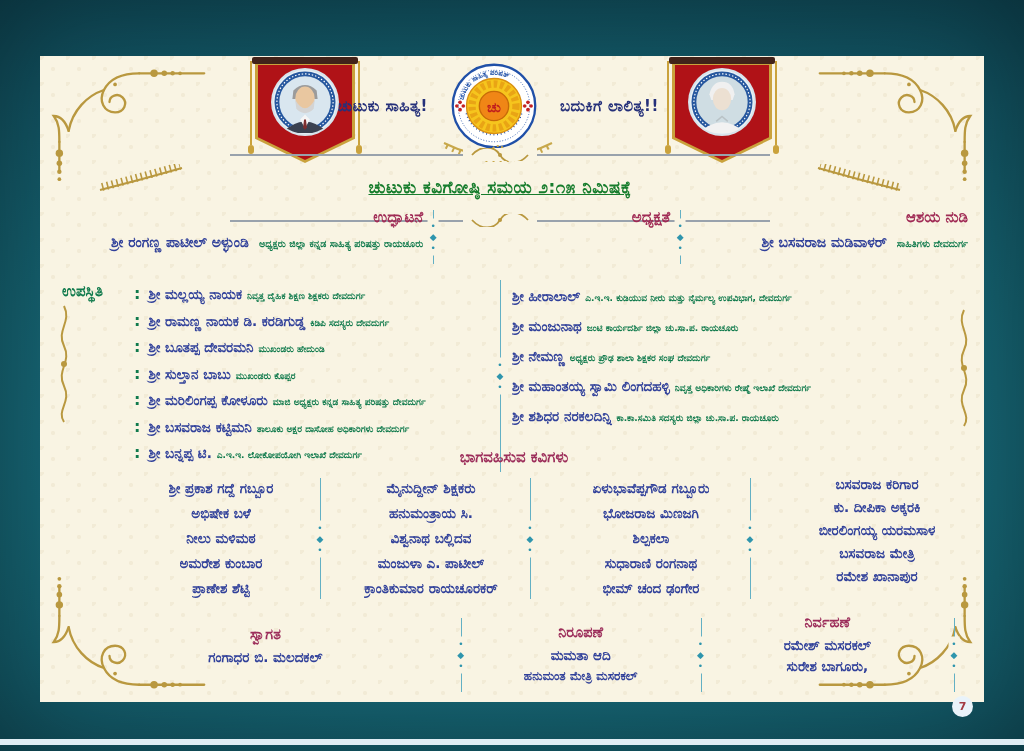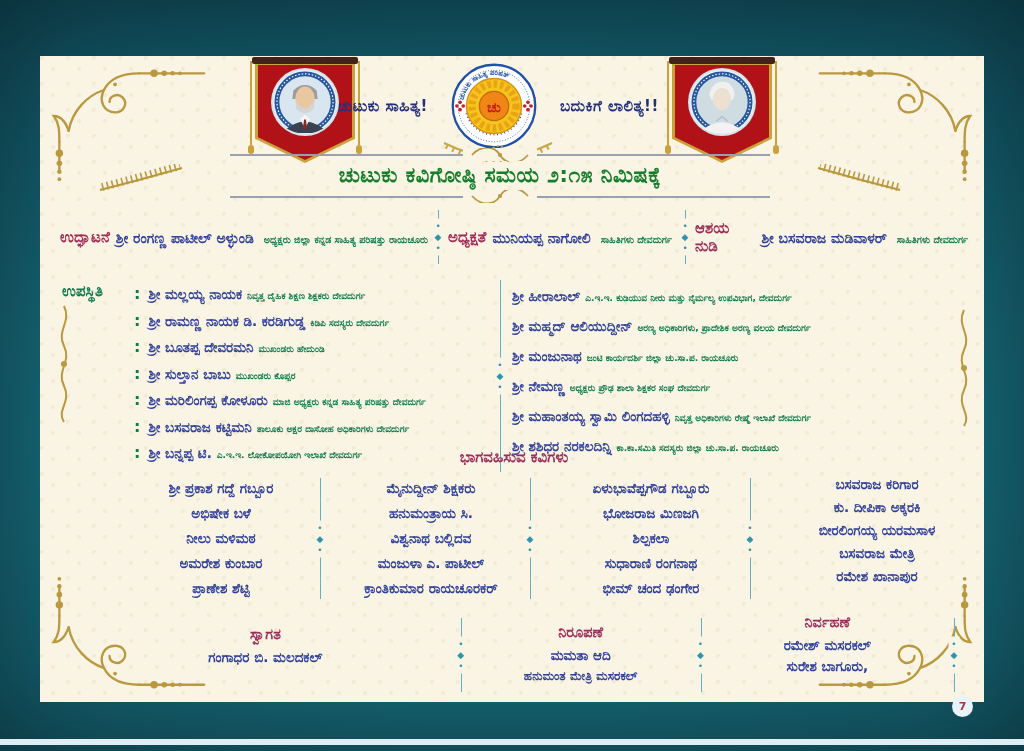--- a/index.html
+++ b/index.html
@@ -46,32 +46,32 @@
   .slogan{font-size:15px;font-weight:800;color:#25307a;letter-spacing:.5px;white-space:nowrap;}
   .logo-wrap{width:88px;height:88px;}
   .logo-wrap svg{width:100%;height:100%;display:block;}
   .laurel{position:absolute;left:50%;top:82px;transform:translateX(-14px) translateX(-50%);width:124px;height:24px;color:#c8a84b;}
   .laurel svg{width:100%;height:100%;display:block;}
   
   .title-wrap{position:absolute;left:calc(50% - 12px);top:92px;transform:translateX(-50%);width:600px;text-align:center;}
   .t-line{position:relative;height:12px;}
   .t-line::before{content:"";position:absolute;left:30px;right:30px;top:6px;height:1.5px;background:#99a2ac;}
   .t-line svg{position:absolute;left:50%;top:0;transform:translateX(-50%);background:#f9f4e3;padding:0 6px;width:62px;height:13px;color:#b9983f;}
-  .title-text{font-size:21px;font-weight:800;color:#177d2d;letter-spacing:.5px;margin:3px 0;white-space:nowrap;}
+  .title-text{font-size:17px;font-weight:800;color:#177d2d;letter-spacing:.5px;margin:17px 0;white-space:nowrap;text-decoration:underline;}
   .frond{position:absolute;top:16px;width:86px;height:30px;color:#b9983f;}
   .frond svg{width:100%;height:100%;display:block;}
   .frond-l{left:-102px;}
   .frond-r{right:-102px;transform:scaleX(-1);}
   
   .role-head{color:#a02b55;font-weight:800;font-size:15px;}
   .pname{color:#30409a;font-weight:800;font-size:14px;}
   .pdesc{color:#107a4c;font-weight:700;font-size:9.5px;margin-left:5px;}
   
   .sec-dign{position:absolute;left:20px;right:16px;top:152px;height:58px;display:flex;align-items:stretch;}
-  .dig-col{display:flex;flex-direction:row;align-items:center;justify-content:flex-start;gap:6px;}
+  .dig-col{display:flex;flex-direction:column;align-items:flex-end;justify-content:flex-start;gap:6px;}
   .dig-1{flex:0 0 40%}.dig-2{flex:0 0 25%}.dig-3{flex:1}
   .person{white-space:nowrap;}
   
   .vdiv{position:relative;width:20px;align-self:stretch;flex:0 0 20px;}
   .vdiv::before{content:"";position:absolute;left:50%;top:2px;bottom:2px;width:1px;background:#63b0c4;}
   .vdiv::after{content:"•\A◆\A•";white-space:pre;position:absolute;left:50%;top:50%;transform:translate(-50%,-50%);
     font-size:9px;line-height:11px;color:#2e95ad;background:#f9f4e3;padding:2px 2px;text-align:center;}
   
   .sec-att{position:absolute;left:22px;right:14px;top:216px;display:grid;grid-template-columns:72px 356px 22px 1fr;}
   .att-label{padding-top:10px;color:#107a4c;font-weight:800;font-size:15px;}
@@ -318,24 +318,20 @@
       <div class="dig-col dig-1">
         <div class="role-head">ಉದ್ಘಾಟನೆ</div>
         <div class="person">
           <span class="pname">ಶ್ರೀ ರಂಗಣ್ಣ ಪಾಟೀಲ್ ಅಳ್ಳುಂಡಿ</span>
           <span class="pdesc">ಅಧ್ಯಕ್ಷರು ಜಿಲ್ಲಾ ಕನ್ನಡ ಸಾಹಿತ್ಯ ಪರಿಷತ್ತು ರಾಯಚೂರು</span>
         </div>
       </div>
       <div class="vdiv"></div>
       <div class="dig-col dig-2">
         <div class="role-head">ಅಧ್ಯಕ್ಷತೆ</div>
-        <div class="person">
-          <span class="pname">ಮುನಿಯಪ್ಪ ನಾಗೋಲಿ</span>
-          <span class="pdesc">ಸಾಹಿತಿಗಳು ದೇವದುರ್ಗ</span>
-        </div>
       </div>
       <div class="vdiv"></div>
       <div class="dig-col dig-3">
         <div class="role-head">ಆಶಯ ನುಡಿ</div>
         <div class="person">
           <span class="pname">ಶ್ರೀ ಬಸವರಾಜ ಮಡಿವಾಳರ್</span>
           <span class="pdesc">ಸಾಹಿತಿಗಳು ದೇವದುರ್ಗ</span>
         </div>
       </div>
     </div>
@@ -347,21 +343,20 @@
         <div class="att-row"><span class="colon">:</span><span class="pname">ಶ್ರೀ ರಾಮಣ್ಣ ನಾಯಕ ಡಿ. ಕರಡಿಗುಡ್ಡ</span><span class="pdesc">ಕಿಡಿಪಿ ಸದಸ್ಯರು ದೇವದುರ್ಗ</span></div>
         <div class="att-row"><span class="colon">:</span><span class="pname">ಶ್ರೀ ಬೂತಪ್ಪ ದೇವರಮನಿ</span><span class="pdesc">ಮುಖಂಡರು ಹೇದುಂಡಿ</span></div>
         <div class="att-row"><span class="colon">:</span><span class="pname">ಶ್ರೀ ಸುಲ್ತಾನ ಬಾಬು</span><span class="pdesc">ಮುಖಂಡರು ಕೊಪ್ಪರ</span></div>
         <div class="att-row"><span class="colon">:</span><span class="pname">ಶ್ರೀ ಮರಿಲಿಂಗಪ್ಪ ಕೋಳೂರು</span><span class="pdesc">ಮಾಜಿ ಅಧ್ಯಕ್ಷರು ಕನ್ನಡ ಸಾಹಿತ್ಯ ಪರಿಷತ್ತು ದೇವದುರ್ಗ</span></div>
         <div class="att-row"><span class="colon">:</span><span class="pname">ಶ್ರೀ ಬಸವರಾಜ ಕಟ್ಟಿಮನಿ</span><span class="pdesc">ತಾಲೂಕು ಅಕ್ಷರ ದಾಸೋಹ ಅಧಿಕಾರಿಗಳು ದೇವದುರ್ಗ</span></div>
         <div class="att-row"><span class="colon">:</span><span class="pname">ಶ್ರೀ ಬನ್ನಪ್ಪ ಟಿ.</span><span class="pdesc">ಎ.ಇ.ಇ. ಲೋಕೋಪಯೋಗಿ ಇಲಾಖೆ ದೇವದುರ್ಗ</span></div>
       </div>
       <div class="vdiv att-div"></div>
       <div class="att-col att-right">
         <div class="att-row"><span class="pname">ಶ್ರೀ ಹೀರಾಲಾಲ್</span><span class="pdesc">ಎ.ಇ.ಇ. ಕುಡಿಯುವ ನೀರು ಮತ್ತು ನೈರ್ಮಲ್ಯ ಉಪವಿಭಾಗ, ದೇವದುರ್ಗ</span></div>
-        <div class="att-row"><span class="pname">ಶ್ರೀ ಮಹ್ಮದ್ ಆಲಿಯುದ್ದೀನ್</span><span class="pdesc">ಅರಣ್ಯ ಅಧಿಕಾರಿಗಳು, ಪ್ರಾದೇಶಿಕ ಅರಣ್ಯ ವಲಯ ದೇವದುರ್ಗ</span></div>
         <div class="att-row"><span class="pname">ಶ್ರೀ ಮಂಜುನಾಥ</span><span class="pdesc">ಜಂಟಿ ಕಾರ್ಯದರ್ಶಿ ಜಿಲ್ಲಾ ಚು.ಸಾ.ಪ. ರಾಯಚೂರು</span></div>
         <div class="att-row"><span class="pname">ಶ್ರೀ ನೇಮಣ್ಣ</span><span class="pdesc">ಅಧ್ಯಕ್ಷರು ಪ್ರೌಢ ಶಾಲಾ ಶಿಕ್ಷಕರ ಸಂಘ ದೇವದುರ್ಗ</span></div>
         <div class="att-row"><span class="pname">ಶ್ರೀ ಮಹಾಂತಯ್ಯ ಸ್ವಾಮಿ ಲಿಂಗದಹಳ್ಳಿ</span><span class="pdesc">ನಿವೃತ್ತ ಅಧಿಕಾರಿಗಳು ರೇಷ್ಮೆ ಇಲಾಖೆ ದೇವದುರ್ಗ</span></div>
         <div class="att-row"><span class="pname">ಶ್ರೀ ಶಶಿಧರ ನರಕಲದಿನ್ನಿ</span><span class="pdesc">ಕಾ.ಕಾ.ಸಮಿತಿ ಸದಸ್ಯರು ಜಿಲ್ಲಾ ಚು.ಸಾ.ಪ. ರಾಯಚೂರು</span></div>
       </div>
     </div>
 
     <div class="sec-poets">
       <div class="poets-title">ಭಾಗವಹಿಸುವ ಕವಿಗಳು</div>
       <div class="poets-row">

